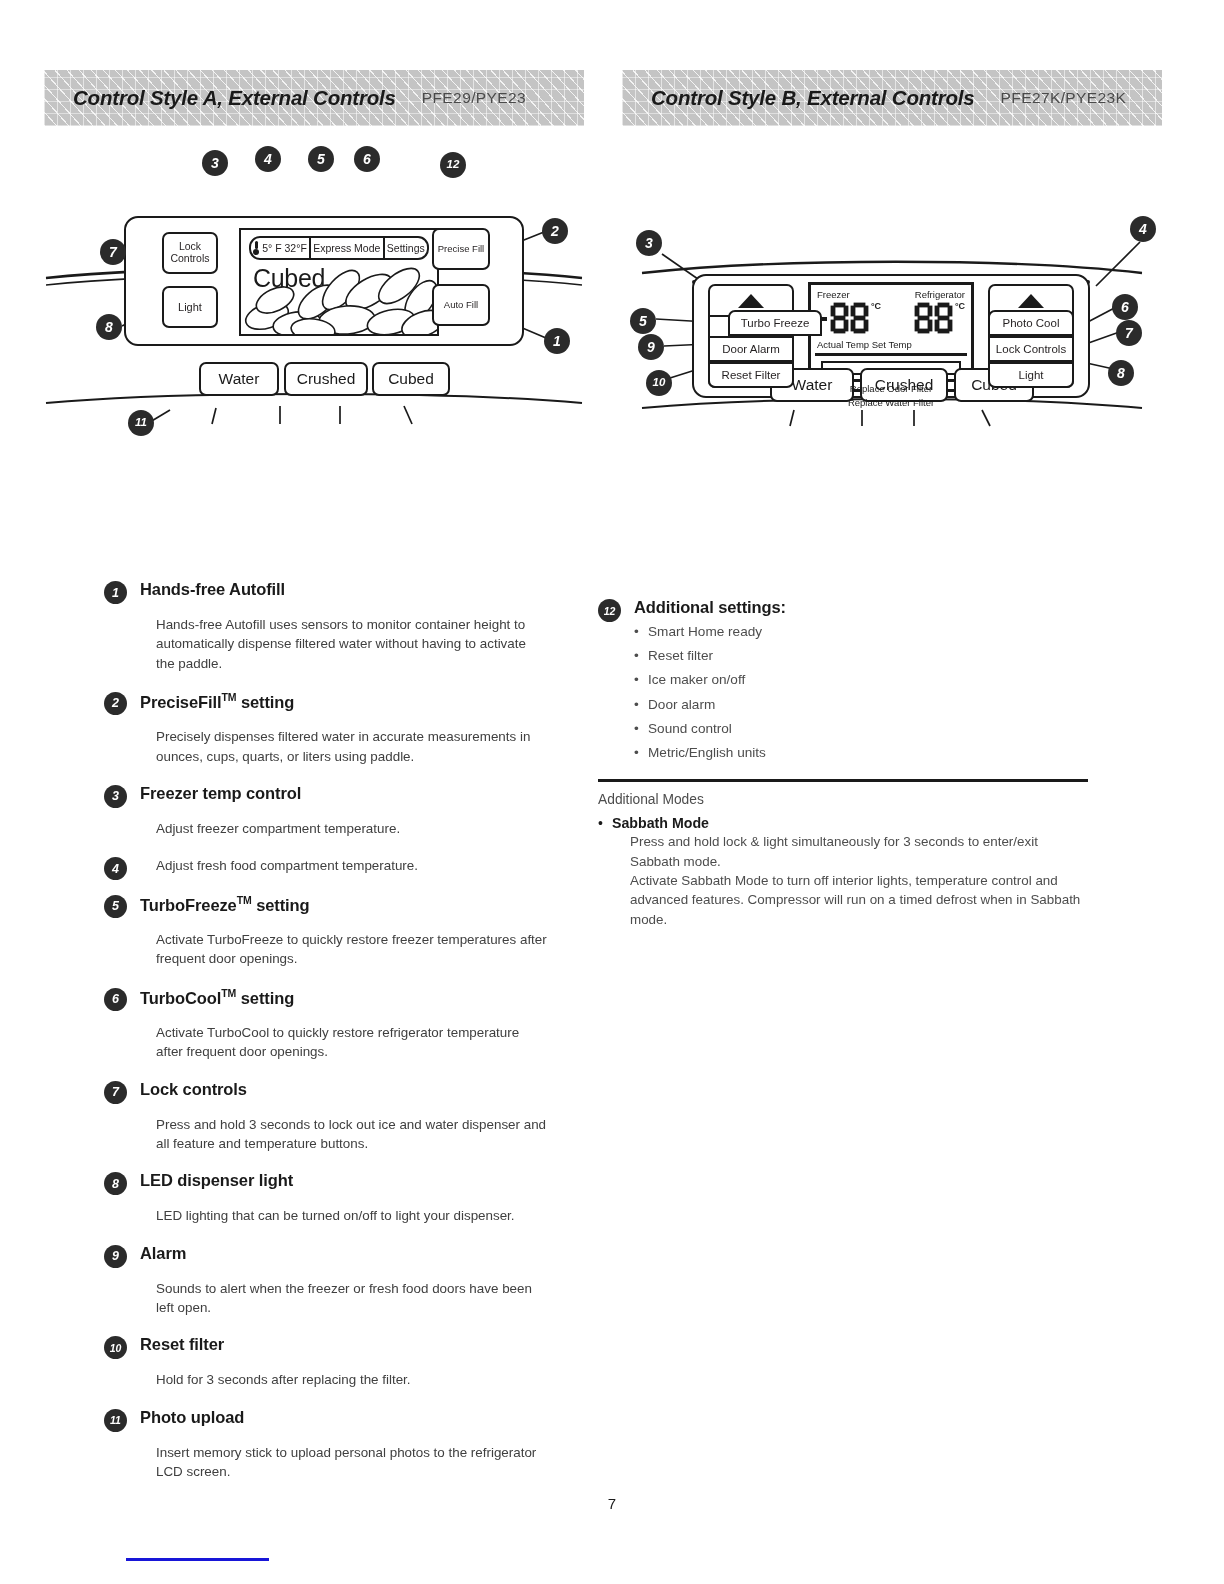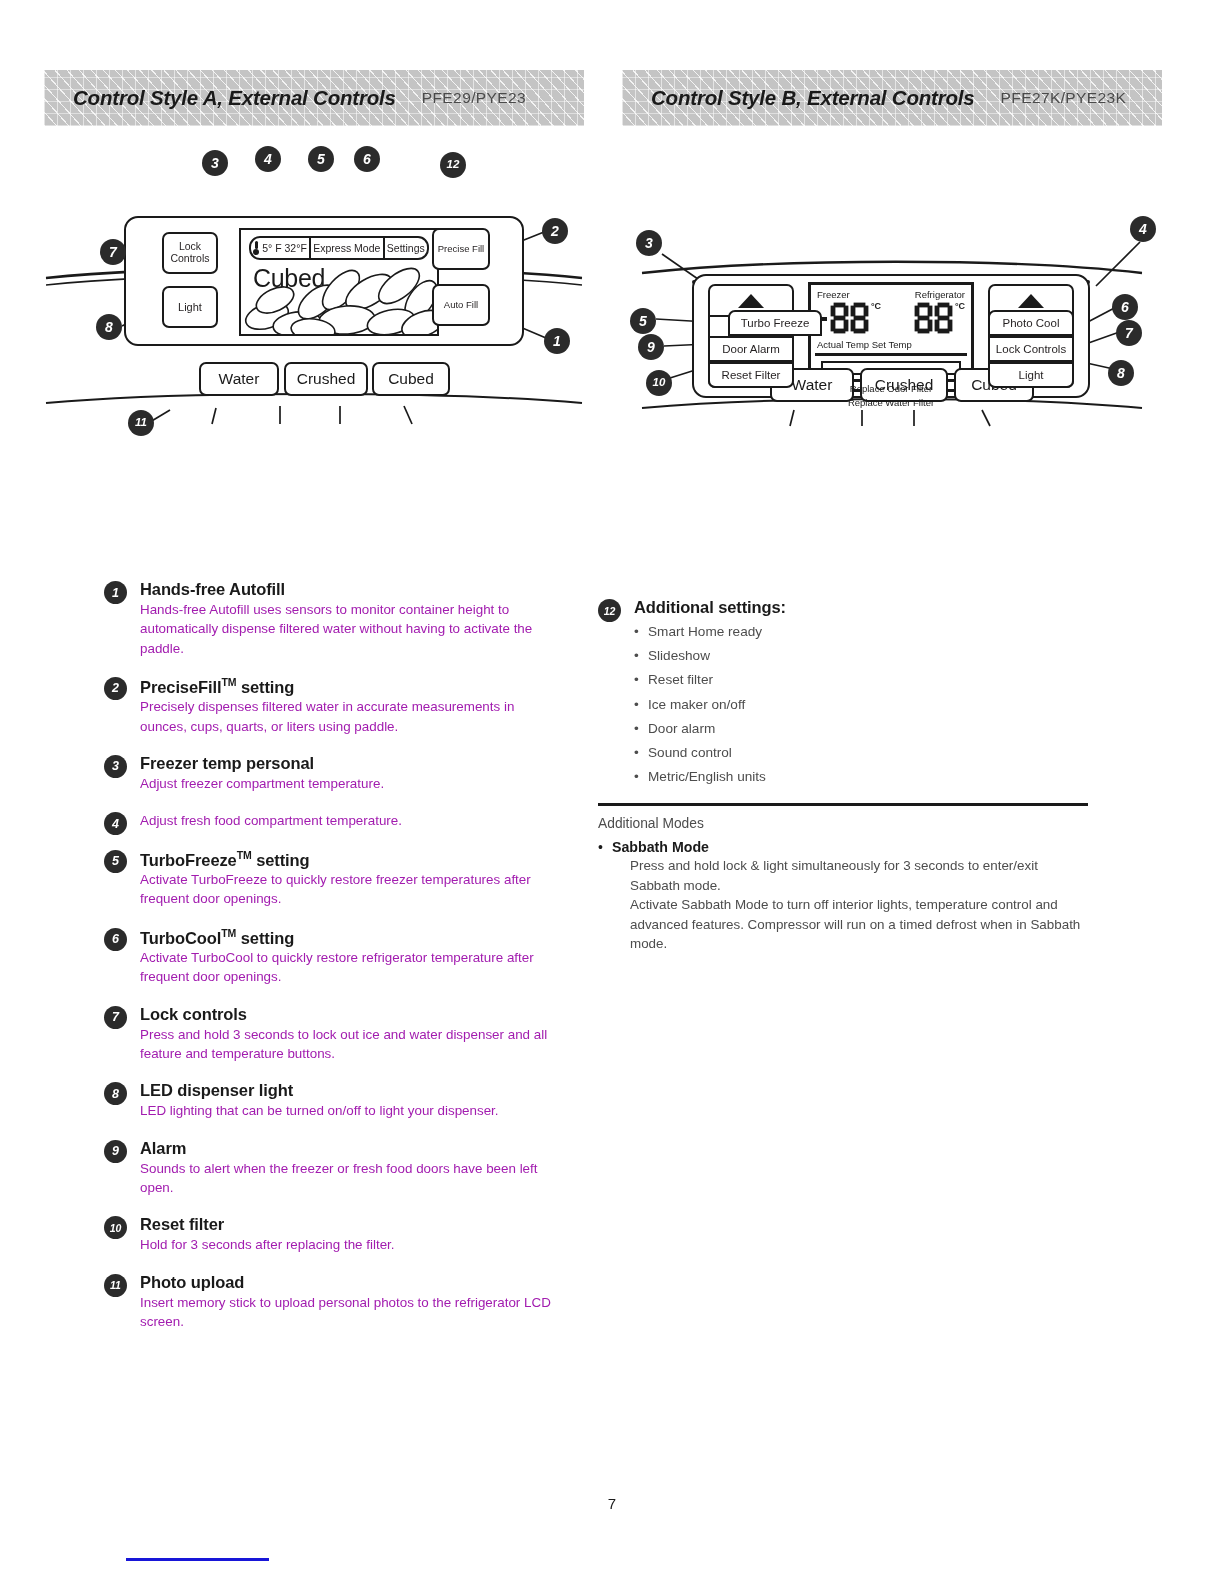--- a/index.html
+++ b/index.html
@@ -189,23 +189,23 @@
     font-style:italic; font-weight:bold; font-size:12.5px;
     display:flex; align-items:center; justify-content:center;
   }
   .entry .bullet-badge.two-digit { font-size:10.5px; }
   .entry h3 {
     margin:0 0 1px 0;
     font-size:16.5px; font-weight:bold; color:#1a1a1a;
     letter-spacing:-.1px;
   }
   .entry p {
-    margin:0;
+    margin:16px;
     font-size:13.4px; line-height:1.44;
-    color:#a21caf;
+    color:#404040;
   }
   h3 .tm { font-size:10.5px; vertical-align:super; }
 
   .sub-list { list-style:none; margin:3px 0 0 0; padding:0; }
   .sub-list li {
     font-size:13.6px; line-height:1.78; color:#4d4d4d;
     padding-left:14px; position:relative;
   }
   .sub-list li:before {
     content:"\2022"; position:absolute; left:0; top:0; color:#4d4d4d;
@@ -480,21 +480,21 @@
     </div>
 
     <div class="entry">
       <span class="bullet-badge">2</span>
       <h3><span>PreciseFill</span><span class="tm">TM</span><span> setting</span></h3>
       <p>Precisely dispenses filtered water in accurate measurements in ounces, cups, quarts, or liters  using paddle.</p>
     </div>
 
     <div class="entry">
       <span class="bullet-badge">3</span>
-      <h3>Freezer temp personal</h3>
+      <h3>Freezer temp control</h3>
       <p>Adjust freezer compartment temperature.</p>
     </div>
 
     <div class="entry">
       <span class="bullet-badge">4</span>
       <p>Adjust fresh food compartment temperature.</p>
     </div>
 
     <div class="entry">
       <span class="bullet-badge">5</span>
@@ -538,21 +538,20 @@
       <p>Insert memory stick to upload personal photos to the refrigerator LCD screen.</p>
     </div>
   </div>
 
   <div class="col" id="col-right">
     <div class="entry" style="margin-bottom:0;">
       <span class="bullet-badge two-digit">12</span>
       <h3>Additional settings:</h3>
       <ul class="sub-list">
         <li>Smart Home ready</li>
-        <li>Slideshow</li>
         <li>Reset filter</li>
         <li>Ice maker on/off</li>
         <li>Door alarm</li>
         <li>Sound control</li>
         <li>Metric/English units</li>
       </ul>
     </div>
 
     <div class="divider"></div>
 

